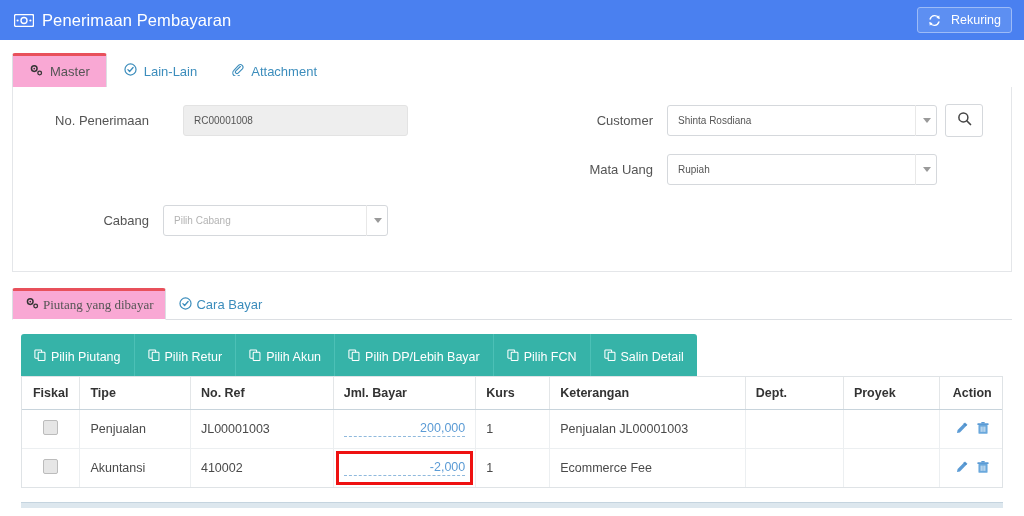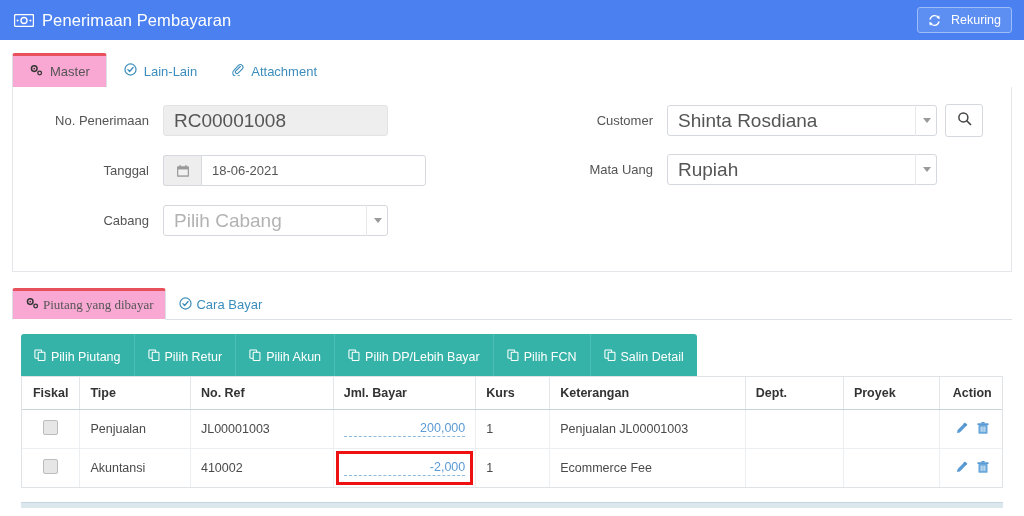--- a/index.html
+++ b/index.html
@@ -88,21 +88,21 @@
   .frow { position: absolute; display: flex; align-items: center; }
   .flabel {
     font-size: 13px; color: #545454;
     text-align: right;
   }
   .finput {
     height: 31px;
     border: 1px solid #d5d8dc;
     border-radius: 3px;
     background: #ffffff;
-    font-size: 19px;
+    font-size: 10px;
     color: #555;
     display: flex; align-items: center;
     padding: 0 10px;
   }
   .finput.readonly {
     background: #eeeeee;
     border-color: #e3e3e3;
     color: #555;
   }
   .finput.placeholder { color: #b3b3b3; }
@@ -330,39 +330,25 @@
         <svg width="13" height="13" viewBox="0 0 16 16">
           <path d="M11.5 4.3 L6.0 9.8 a1.9 1.9 0 0 0 2.7 2.7 l5.3-5.3 a3.2 3.2 0 0 0-4.5-4.5 L3.6 9.0 a4.5 4.5 0 0 0 6.4 6.4" fill="none" stroke="#3c8dbc" stroke-width="1.4" stroke-linecap="round"></path>
         </svg>
       </span>
       <span>Attachment</span>
     </div>
   </div>
 
   <div class="panel-master">
 
-    <div class="frow" style="left:8px; top:18px;">
+    <div class="frow" style="left:8px; top:18px;gap:20px;">
       <div class="flabel" style="width:128px;">No. Penerimaan</div>
       <div class="finput readonly" style="width:225px; margin-left:14px;">RC00001008</div>
     </div>
 
-    <div class="frow" style="left:8px; top:68px;">
-      <div class="flabel" style="width:128px;">Tanggal</div>
-      <div class="date-group" style="margin-left:14px;">
-        <div class="date-icon">
-          <svg width="14" height="14" viewBox="0 0 16 16">
-            <rect x="1.2" y="2.6" width="13.6" height="12" rx="1" fill="#9a9a9a"></rect>
-            <rect x="2.6" y="6.2" width="10.8" height="6.8" fill="#f1f1f1"></rect>
-            <rect x="3.9" y="1" width="1.6" height="3.2" rx="0.6" fill="#9a9a9a"></rect>
-            <rect x="10.5" y="1" width="1.6" height="3.2" rx="0.6" fill="#9a9a9a"></rect>
-          </svg>
-        </div>
-        <div class="date-field" style="width:225px;">18-06-2021</div>
-      </div>
-    </div>
 
     <div class="frow" style="left:8px; top:118px;">
       <div class="flabel" style="width:128px;">Cabang</div>
       <div class="select-wrap" style="margin-left:14px;">
         <div class="finput placeholder" style="width:225px; padding-right:20px;">Pilih Cabang</div>
         <span class="caret">
             <i></i>
           </span>
       </div>
     </div>

